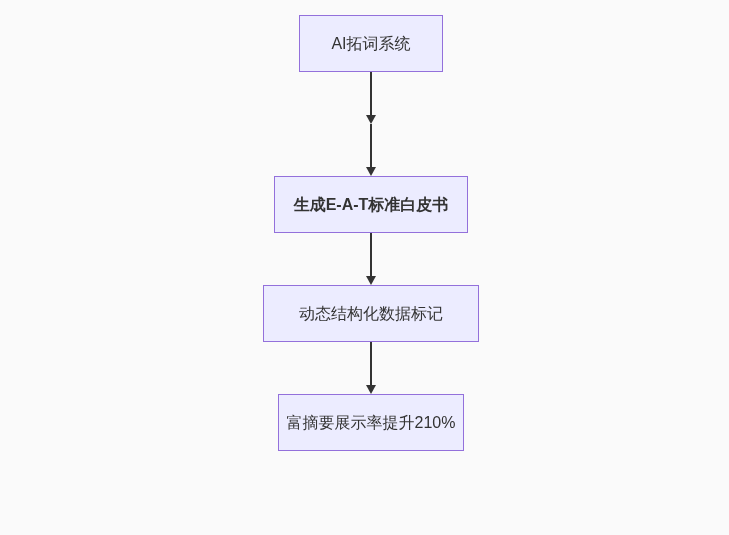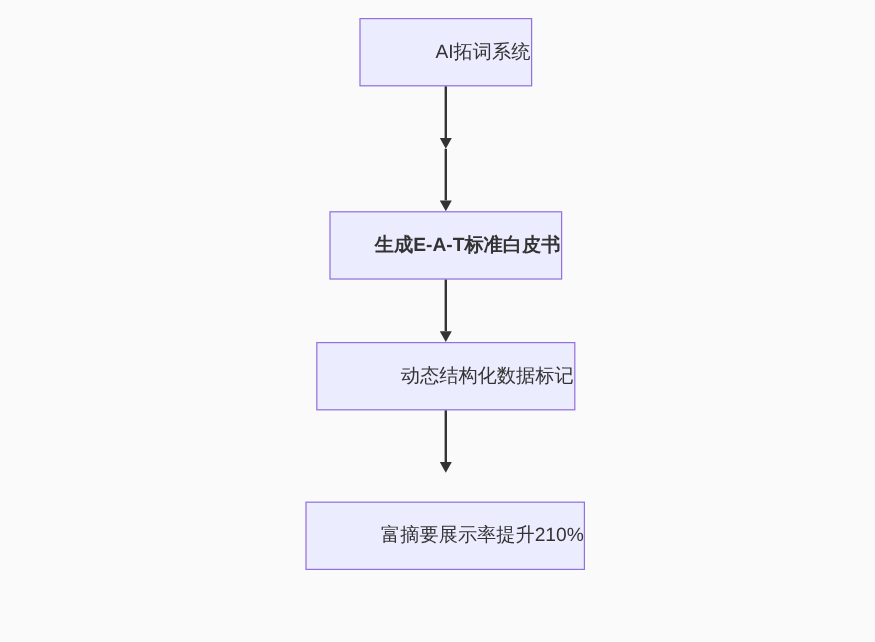--- a/index.html
+++ b/index.html
@@ -28,33 +28,33 @@
     top: 15px;
     transform: translateX(-50%);
     display: flex;
     flex-direction: column;
     align-items: center;
   }
   .node {
     height: 57px;
     display: flex;
     align-items: center;
-    justify-content: flex-end;
+    justify-content: center;
     background: var(--node-fill);
     border: 1px solid var(--node-border);
     color: var(--text);
     font-size: 16px;
     line-height: 1;
     white-space: nowrap;
   }
   .n1 { width: 144px; }
   .n2 { width: 192px; }
   .n3 { width: 194px; font-weight: bold; }
   .n4 { width: 216px; }
-  .n5 { width: 233px; margin-top: 24px; }
+  .n5 { width: 186px; }
   .arrow {
     height: 52px;
     display: flex;
     flex-direction: column;
     align-items: center;
   }
   .arrow .line {
     width: 2px;
     flex: 1;
     background: var(--arrow);

